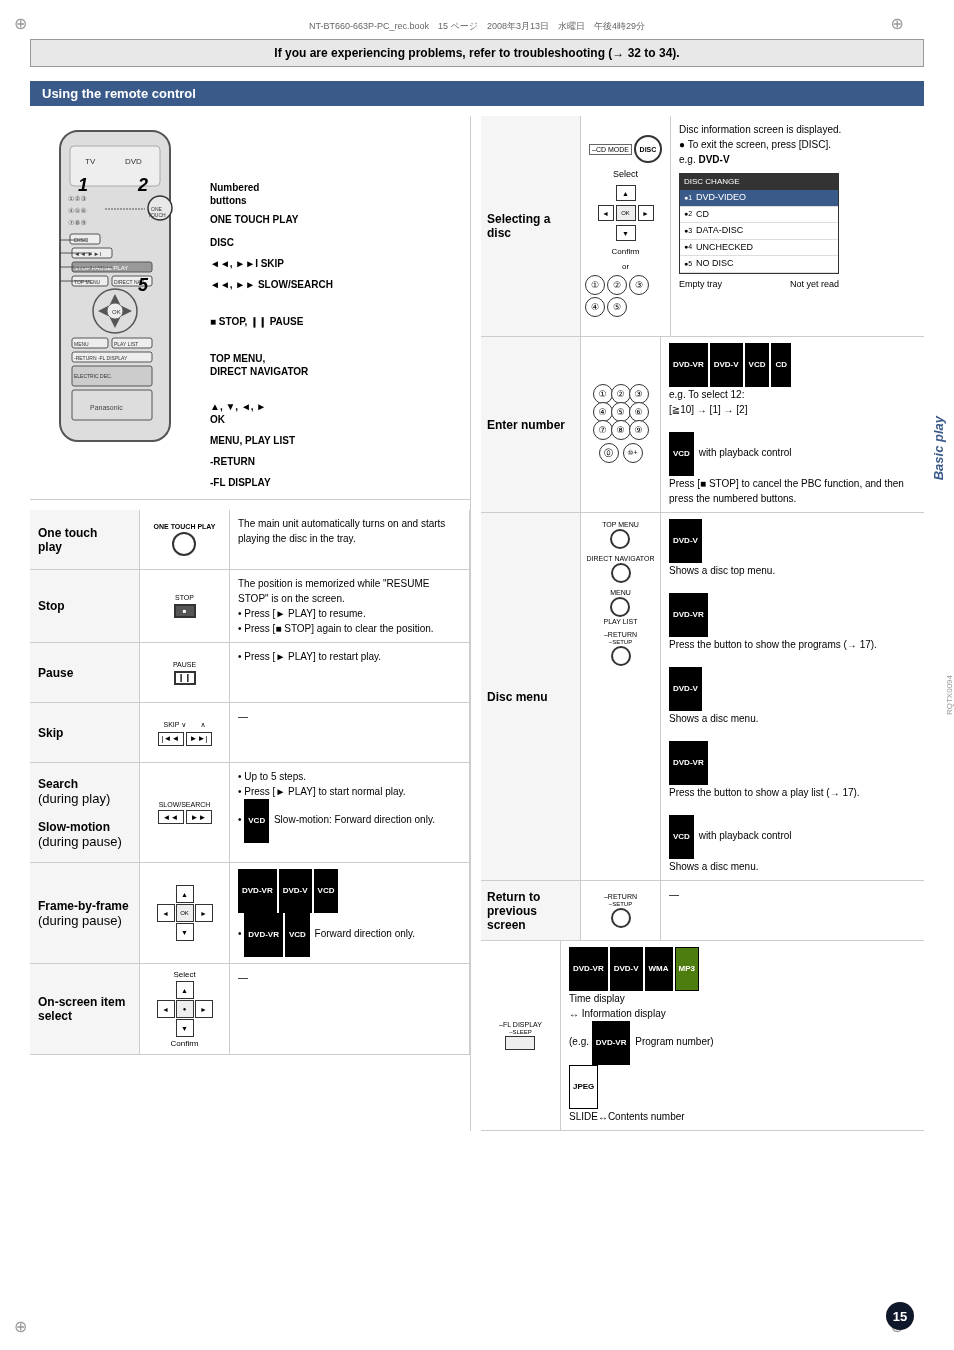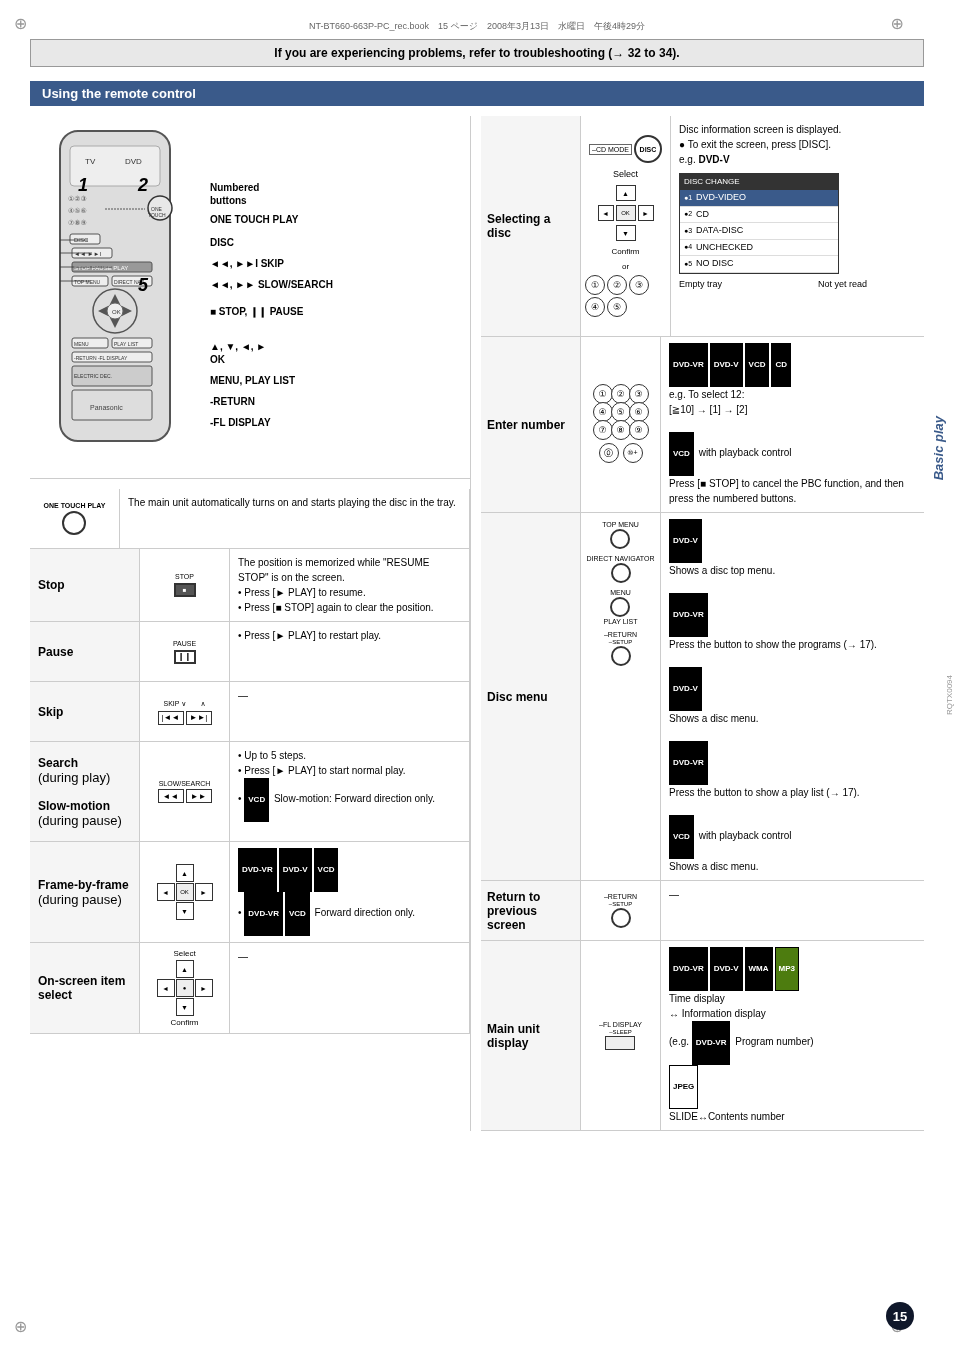--- a/index.html
+++ b/index.html
@@ -405,40 +405,47 @@
           </div>
           <div style="margin-top:6px;">
             <div class="remote-label-text">DISC</div>
           </div>
           <div style="margin-top:4px;">
             <div class="remote-label-text">◄◄, ►►I SKIP</div>
           </div>
           <div style="margin-top:4px;">
             <div class="remote-label-text">◄◄, ►► SLOW/SEARCH</div>
           </div>
-          <div style="margin-top:10px;">
+          <div style="margin-top:20px;">
             <div class="remote-label-text">■ STOP, ❙❙ PAUSE</div>
+          </div>
+          <div style="margin-top:20px;">
+            <div class="remote-label-text">TOP MENU,</div>
+            <div class="remote-label-text">DIRECT NAVIGATOR</div>
           </div>
           <div style="margin-top:18px;">
             <div class="remote-label-text">▲, ▼, ◄, ►</div>
             <div class="remote-label-text">OK</div>
           </div>
           <div style="margin-top:4px;">
             <div class="remote-label-text">MENU, PLAY LIST</div>
           </div>
           <div style="margin-top:4px;">
             <div class="remote-label-text">-RETURN</div>
           </div>
           <div style="margin-top:4px;">
             <div class="remote-label-text">-FL DISPLAY</div>
           </div>
         </div>
       </div>
 
       <div class="feature-row">
+        <div class="feature-name">
+          <span>One touch<br>play</span>
+        </div>
         <div class="feature-icon">
           <div style="display:flex;flex-direction:column;align-items:center;gap:2px;">
             <div style="font-size:7px;font-weight:bold;">ONE TOUCH PLAY</div>
             <div class="btn-circle"></div>
           </div>
         </div>
         <div class="feature-desc">
           The main unit automatically turns on and starts playing the disc in the tray.
         </div>
       </div>
@@ -622,21 +629,21 @@
               </div>
               <div class="disc-table-row">
                 <span class="disc-dot">●4</span>
                 <span>UNCHECKED</span>
               </div>
               <div class="disc-table-row">
                 <span class="disc-dot">●5</span>
                 <span>NO DISC</span>
               </div>
             </div>
-            <div style="display:flex;justify-content:space-between;font-size:9px;margin-top:4px;width:188px;">
+            <div style="display:flex;justify-content:space-between;font-size:9px;margin-top:4px;width:160px;">
               <span>Empty tray</span>
               <span>Not yet read</span>
             </div>
           </div>
         </div>
       </div>
 
       <div class="r-feature-row" style="min-height:100px;">
         <div class="r-feature-name">
           <span><strong>Enter number</strong></span>
@@ -715,23 +722,20 @@
           <div style="display:flex;flex-direction:column;align-items:center;gap:1px;">
             <div style="font-size:7px;">–RETURN</div>
             <div style="font-size:6px;">–SETUP</div>
             <div class="btn-circle" style="width:20px;height:20px;"></div>
           </div>
         </div>
         <div class="r-feature-desc">—</div>
       </div>
 
       <div class="r-feature-row" style="min-height:90px;">
-        <div class="r-feature-name">
-          <span><strong>Main unit display</strong></span>
-        </div>
         <div class="r-feature-icon">
           <div style="display:flex;flex-direction:column;align-items:center;gap:1px;">
             <div style="font-size:7px;">–FL DISPLAY</div>
             <div style="font-size:6px;">–SLEEP</div>
             <div style="border:1px solid #333;width:30px;height:14px;background:#eee;"></div>
           </div>
         </div>
         <div class="r-feature-desc">
           <span class="badge badge-dvdvr">DVD-VR</span><span class="badge badge-dvdv">DVD-V</span><span class="badge badge-wma">WMA</span><span class="badge badge-mp3">MP3</span><br>
           <span>Time display</span><br>

